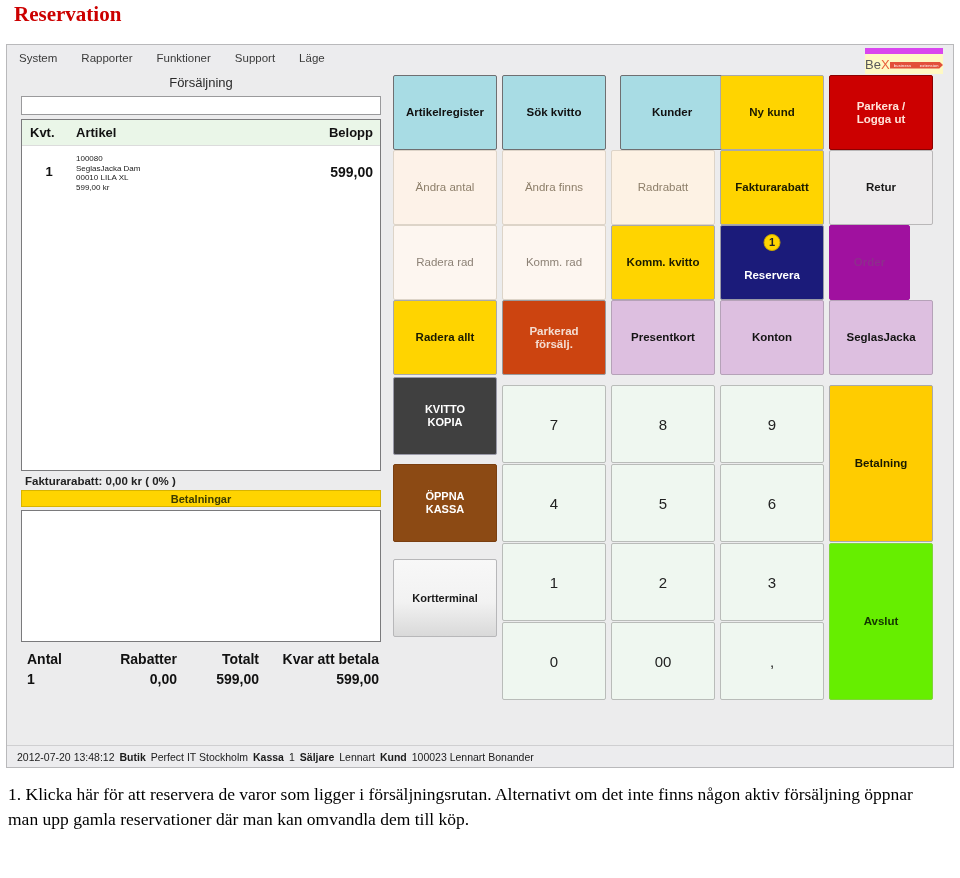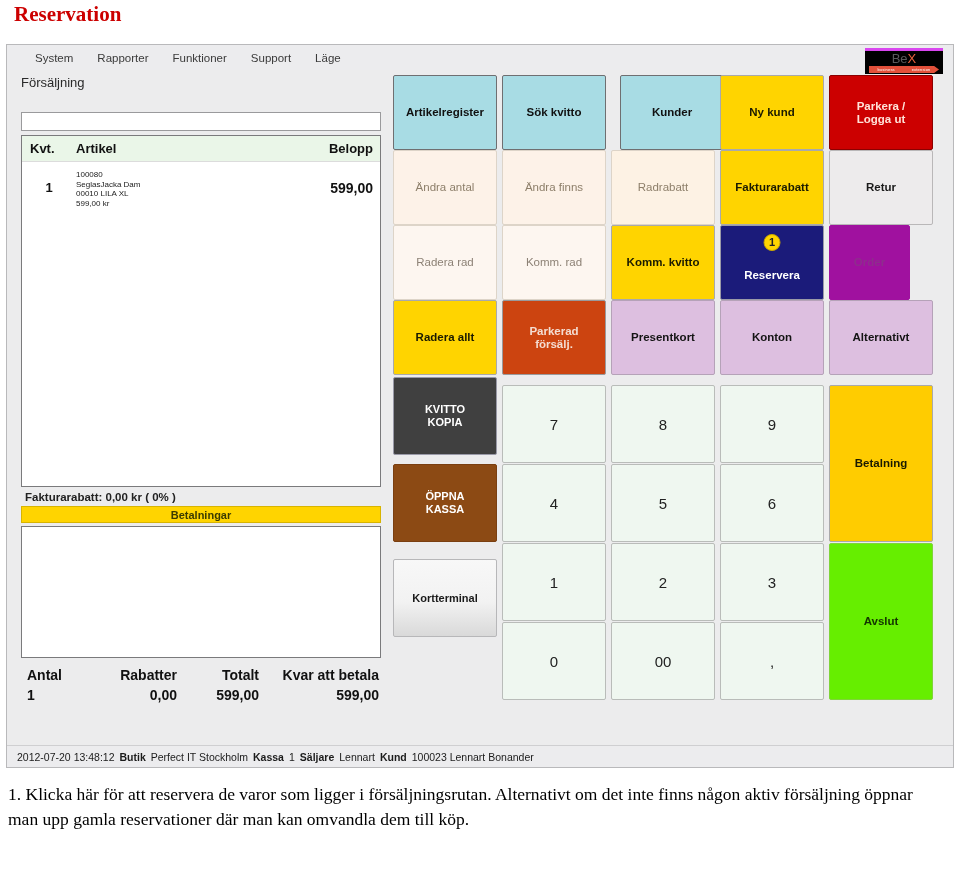--- a/index.html
+++ b/index.html
@@ -28,33 +28,33 @@
     width: 948px; height: 724px;
     background: #ececed;
     border: 1px solid #b9b9bb;
   }
 
   
   #menubar {
     position: absolute; left: 0; top: 0; width: 100%; height: 25px;
     background: #ececee;
     display: flex; align-items: center;
-    padding-left: 28px;
+    padding-left: 12px;
     text-align: right;
   }
   .menu-item {
     font-size: 11.5px; color: #3a3a3a; margin-right: 24px;
     white-space: nowrap;
   }
   #logo {
     position: absolute; right: 10px; top: 3px;
     width: 78px; height: 26px;
-    background: #000000;
-    border-top: 3px solid #d946ef;
-    display: flex; flex-direction: column; align-items: center;
+    background: #fef9c3;
+    border-top: 6px solid #d946ef;
+    display: flex; flex-direction: row; align-items: center;
     justify-content: flex-start;
     padding-top: 1px;
   }
   #logo .logo-word { font-size: 13px; font-weight: normal; line-height: 13px; }
   #logo .logo-be { color: #59595b; }
   #logo .logo-x  { color: #e8603c; }
   #logo .logo-bar {
     margin-top: 1px;
     width: 70px; height: 7px;
     background: #e2503a;
@@ -63,22 +63,22 @@
     letter-spacing: .2px;
     clip-path: polygon(0 0, 93% 0, 100% 50%, 93% 100%, 0 100%);
   }
 
   
   #sale-panel {
     position: absolute; left: 14px; top: 30px;
     width: 360px; height: 674px;
   }
   #sale-title {
-    font-size: 13px; color: #2a2a2a;
-    margin-bottom: 22px; font-weight: normal;
+    text-align: center; font-size: 13px; color: #2a2a2a;
+    margin-bottom: 6px; font-weight: normal;
   }
   #sale-input {
     width: 100%; height: 19px;
     background: #fff; border: 1px solid #9a9a9c;
     margin-bottom: 4px;
   }
   #sale-input input {
     width: 100%; height: 100%; border: 0; outline: 0;
     background: transparent; font-size: 11px; padding-left: 3px;
     font-family: "Liberation Sans", sans-serif;
@@ -271,21 +271,21 @@
       <div class="btn thin" style="left: 0px; top: 150px; width: 104px; height: 75px; background: rgb(253, 246, 240); color: rgb(141, 130, 118); border-color: rgb(221, 212, 200);"><span>Radera rad</span></div>
       <div class="btn thin" style="left: 109px; top: 150px; width: 104px; height: 75px; background: rgb(253, 246, 240); color: rgb(141, 130, 118); border-color: rgb(221, 212, 200);"><span>Komm. rad</span></div>
       <div class="btn" style="left: 218px; top: 150px; width: 104px; height: 75px; background: rgb(255, 212, 0); color: rgb(26, 26, 0); border-color: rgb(169, 169, 171);"><span>Komm. kvitto</span></div>
       <div class="btn with-badge" style="left: 327px; top: 150px; width: 104px; height: 75px; background: rgb(27, 27, 122); color: rgb(255, 255, 255); border-color: rgb(154, 154, 168);"><div class="badge">1</div><span>Reservera</span></div>
       <div class="btn" style="left: 436px; top: 150px; width: 81px; height: 75px; background: rgb(160, 17, 159); color: rgb(142, 45, 141); border-color: rgb(160, 17, 159);"><span>Order</span></div>
       <div class="btn" style="left: 0px; top: 225px; width: 104px; height: 75px; background: rgb(255, 212, 0); color: rgb(26, 26, 0); border-color: rgb(169, 169, 171);"><span>Radera allt</span></div>
       <div class="btn" style="left: 109px; top: 225px; width: 104px; height: 75px; background: rgb(204, 68, 16); color: rgb(244, 221, 210); border-color: rgb(154, 154, 156);"><span>Parkerad
 försälj.</span></div>
       <div class="btn" style="left: 218px; top: 225px; width: 104px; height: 75px; background: rgb(221, 191, 224); color: rgb(20, 20, 20); border-color: rgb(181, 162, 184);"><span>Presentkort</span></div>
       <div class="btn" style="left: 327px; top: 225px; width: 104px; height: 75px; background: rgb(221, 191, 224); color: rgb(20, 20, 20); border-color: rgb(181, 162, 184);"><span>Konton</span></div>
-      <div class="btn" style="left: 436px; top: 225px; width: 104px; height: 75px; background: rgb(221, 191, 224); color: rgb(20, 20, 20); border-color: rgb(181, 162, 184);"><span>Alternativt</span></div>
+      <div class="btn" style="left: 436px; top: 225px; width: 104px; height: 75px; background: rgb(221, 191, 224); color: rgb(20, 20, 20); border-color: rgb(181, 162, 184);"><span>SeglasJacka</span></div>
       <div class="btn" style="left: 0px; top: 302px; width: 104px; height: 78px; background: #404040; color: rgb(255, 255, 255); border-color: rgb(154, 154, 168); font-size: 11px;"><span>KVITTO
 KOPIA</span></div>
       <div class="btn" style="left: 0px; top: 389px; width: 104px; height: 78px; background: rgb(140, 74, 20); color: rgb(255, 255, 255); border-color: rgb(122, 63, 17); font-size: 11px;"><span>ÖPPNA
 KASSA</span></div>
       <div class="btn" style="left: 0px; top: 484px; width: 104px; height: 78px; background: linear-gradient(rgb(248, 248, 248) 0%, rgb(242, 242, 242) 55%, rgb(217, 217, 217) 100%); color: rgb(26, 26, 26); border-color: rgb(183, 183, 185); font-size: 11px;"><span>Kortterminal</span></div>
       <div class="btn thin" style="left: 109px; top: 310px; width: 104px; height: 78px; background: rgb(239, 247, 240); color: rgb(34, 34, 34); border-color: rgb(185, 188, 185); font-size: 15px;"><span>7</span></div>
       <div class="btn thin" style="left: 218px; top: 310px; width: 104px; height: 78px; background: rgb(239, 247, 240); color: rgb(34, 34, 34); border-color: rgb(185, 188, 185); font-size: 15px;"><span>8</span></div>
       <div class="btn thin" style="left: 327px; top: 310px; width: 104px; height: 78px; background: rgb(239, 247, 240); color: rgb(34, 34, 34); border-color: rgb(185, 188, 185); font-size: 15px;"><span>9</span></div>
       <div class="btn thin" style="left: 109px; top: 389px; width: 104px; height: 78px; background: rgb(239, 247, 240); color: rgb(34, 34, 34); border-color: rgb(185, 188, 185); font-size: 15px;"><span>4</span></div>
       <div class="btn thin" style="left: 218px; top: 389px; width: 104px; height: 78px; background: rgb(239, 247, 240); color: rgb(34, 34, 34); border-color: rgb(185, 188, 185); font-size: 15px;"><span>5</span></div>

